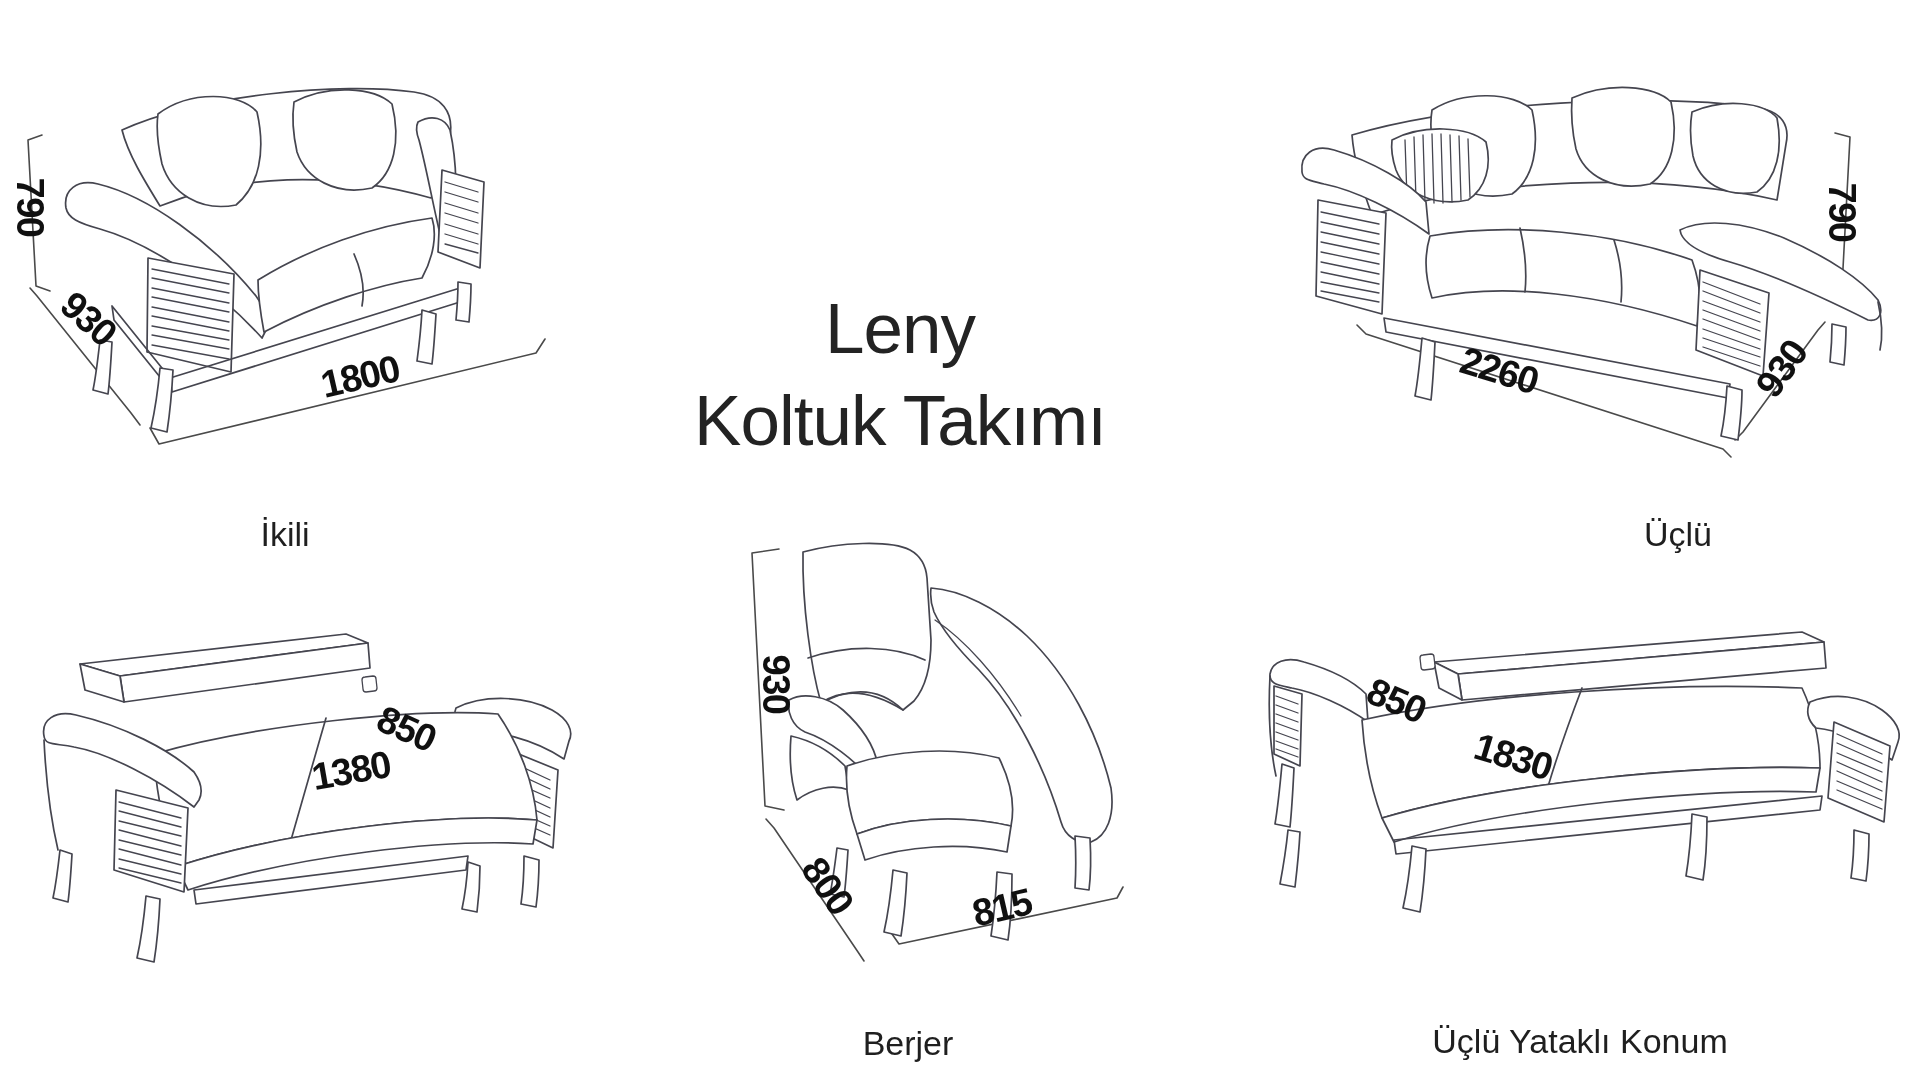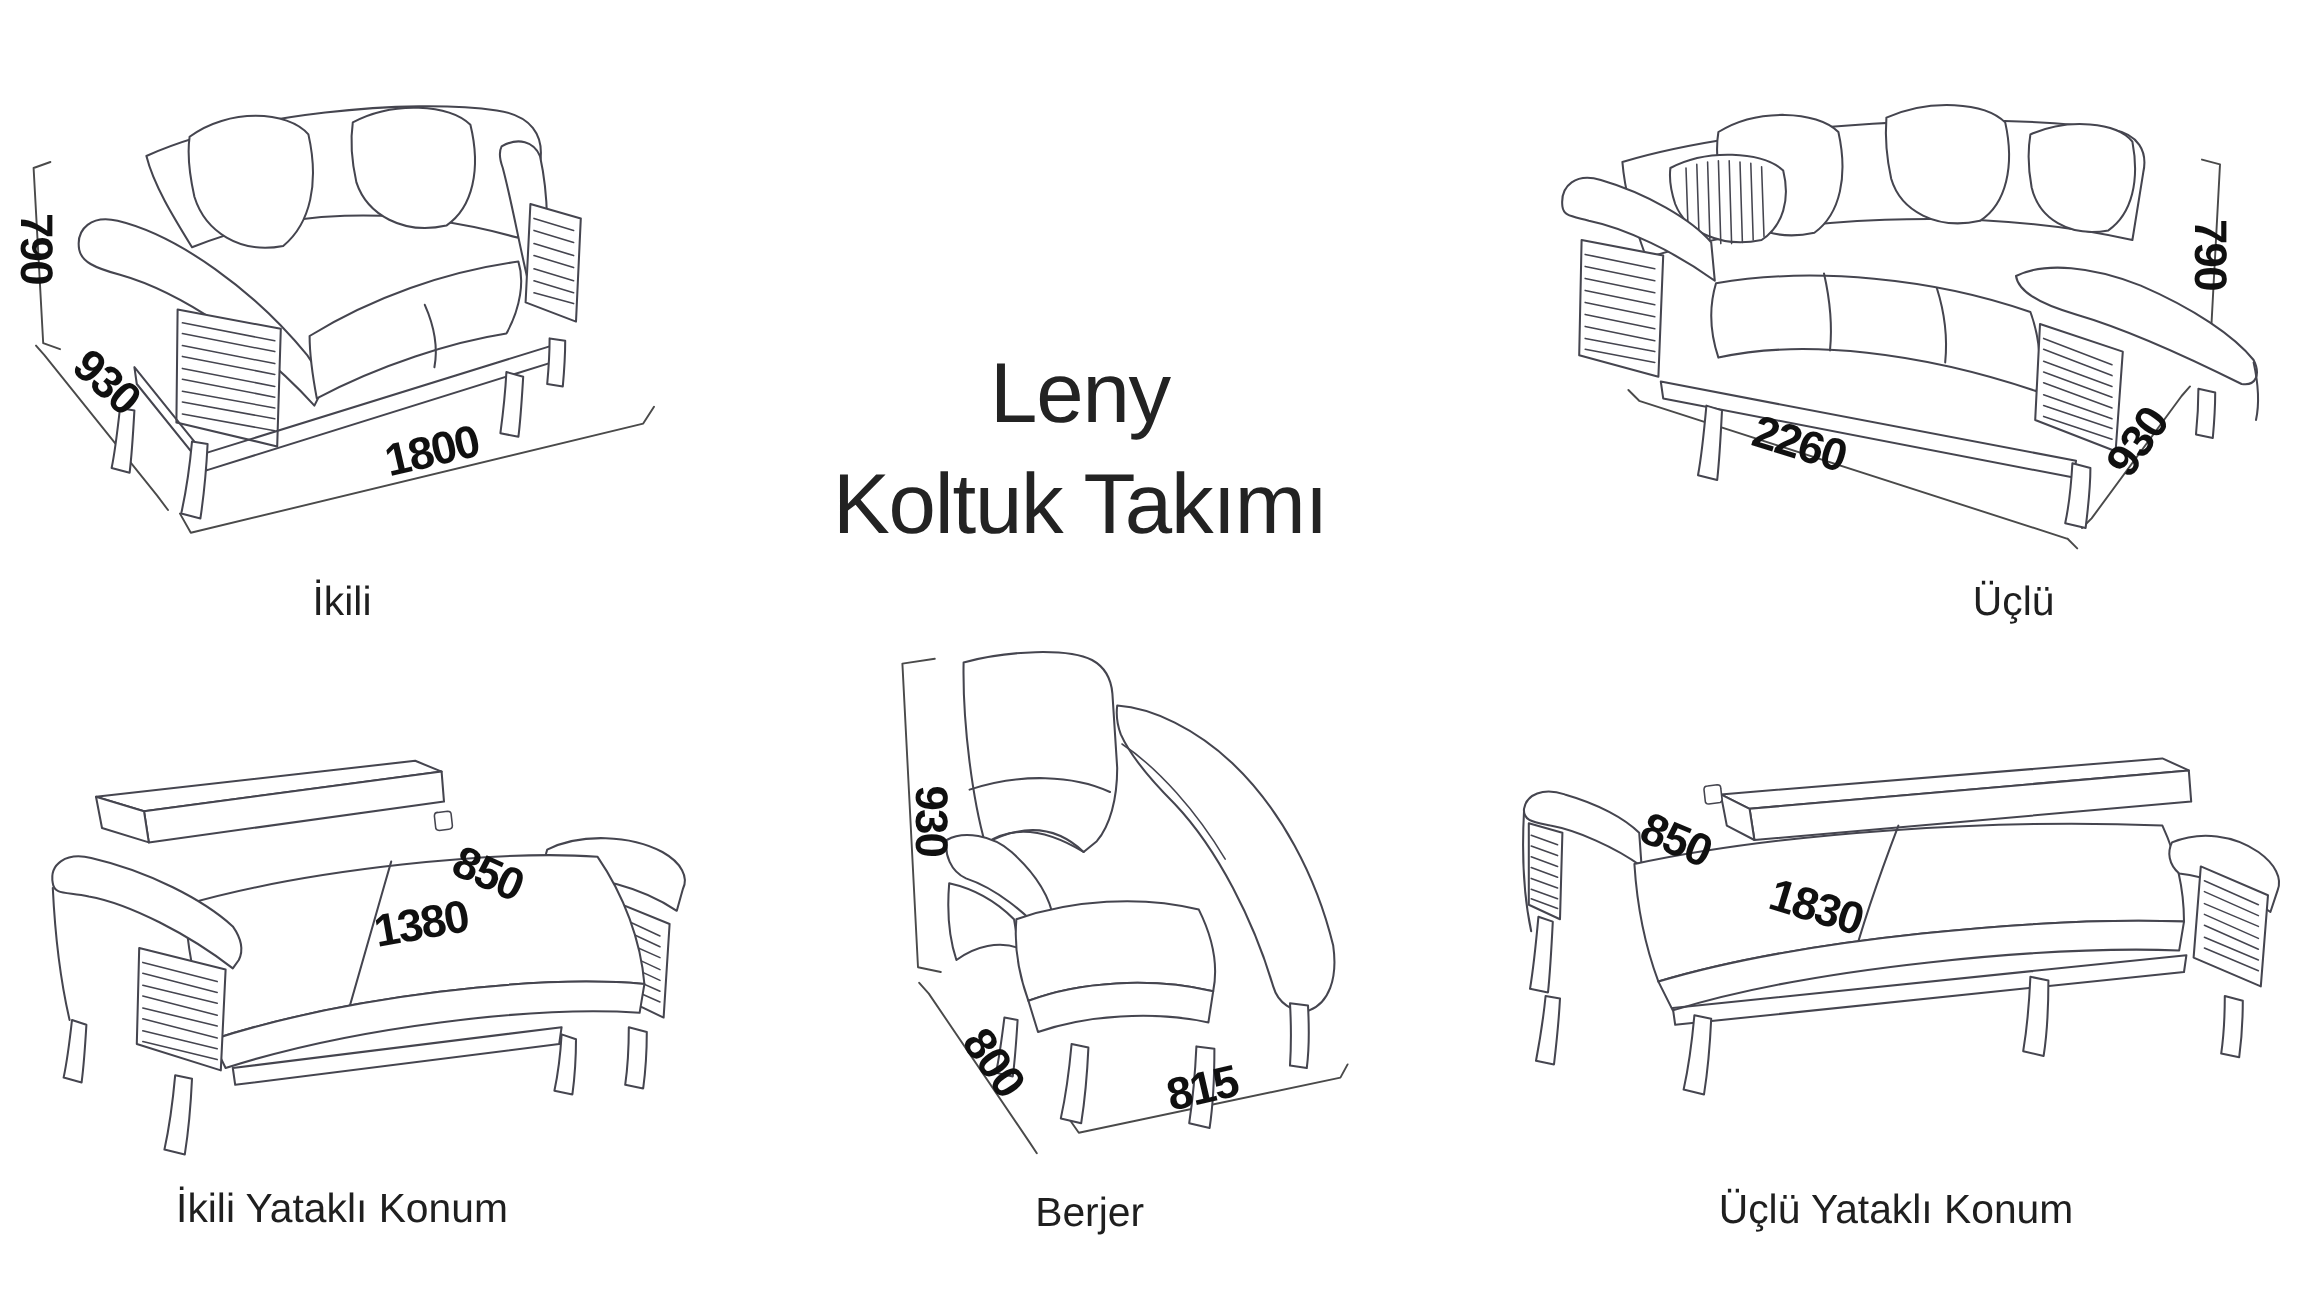--- a/index.html
+++ b/index.html
@@ -8,21 +8,21 @@
   svg{position:absolute;overflow:visible;}
   svg path, svg line, svg rect{stroke:#45454f;stroke-width:1.7;fill:none;
           stroke-linecap:round;stroke-linejoin:round;}
   svg .f{fill:#ffffff;}
   svg .thin{stroke-width:1.3;}
   .dimline path{stroke:#4a4a4a;stroke-width:1.6;fill:none;}
   .title-block{position:absolute;left:900px;top:283px;transform:translateX(-50%);
           text-align:center;font-size:71px;line-height:92px;font-weight:400;
           letter-spacing:-1px;color:#232323;white-space:nowrap;}
   .lbl{position:absolute;font-size:34px;font-weight:400;color:#1f1f1f;
-          transform:translate(-50%,-50%);white-space:nowrap;}
+          transform:translate(-50%,-50%);white-space:nowrap;margin-top:32px;}
   .dim{position:absolute;font-size:38px;font-weight:700;color:#101010;
           letter-spacing:-1.5px;white-space:nowrap;}
 </style>
 </head>
 <body>
 
 <div class="canvas">
 
   <svg class="dimline" style="left:0;top:0" width="1920" height="1080" viewBox="0 0 1920 1080">
     <path d="M42,135 L28,140 L36,286 L50,291"></path>
@@ -192,21 +192,20 @@
     </g>
   </svg>
 
   <div class="title-block">
     <div>Leny</div>
     <div>Koltuk Takımı</div>
   </div>
 
   <div class="lbl" style="left:285px;top:502px">İkili</div>
   <div class="lbl" style="left:1678px;top:502px">Üçlü</div>
-  <div class="lbl" style="left:285px;top:1008px">İkili Yataklı Konum</div>
   <div class="lbl" style="left:908px;top:1011px">Berjer</div>
   <div class="lbl" style="left:1580px;top:1009px">Üçlü Yataklı Konum</div>
 
   <div class="dim" style="left:29px;top:207px;transform:translate(-50%,-50%) rotate(90deg)">790</div>
   <div class="dim" style="left:88px;top:319px;transform:translate(-50%,-50%) rotate(42deg)">930</div>
   <div class="dim" style="left:360px;top:377px;transform:translate(-50%,-50%) rotate(-13deg)">1800</div>
 
   <div class="dim" style="left:1499px;top:371px;transform:translate(-50%,-50%) rotate(17deg)">2260</div>
   <div class="dim" style="left:1782px;top:369px;transform:translate(-50%,-50%) rotate(-55deg)">930</div>
   <div class="dim" style="left:1841px;top:212px;transform:translate(-50%,-50%) rotate(90deg)">790</div>

